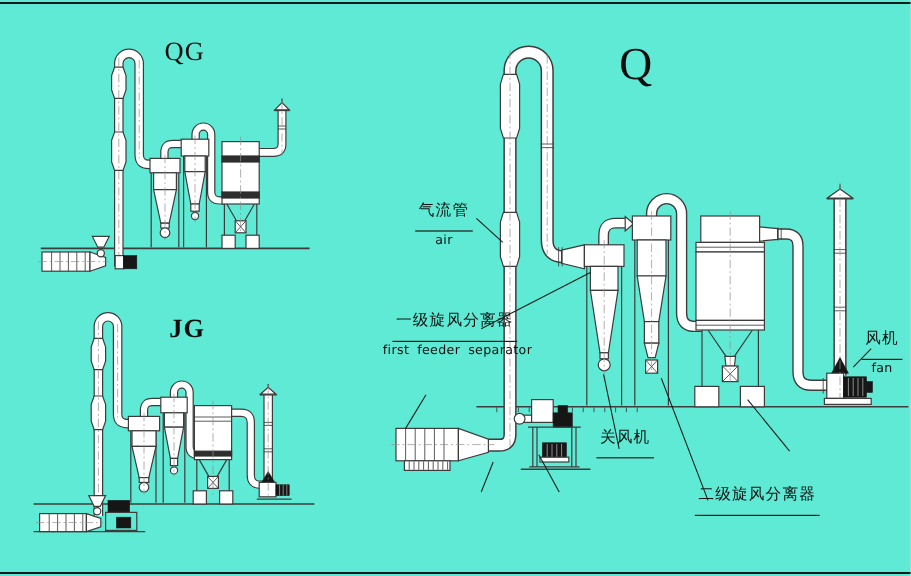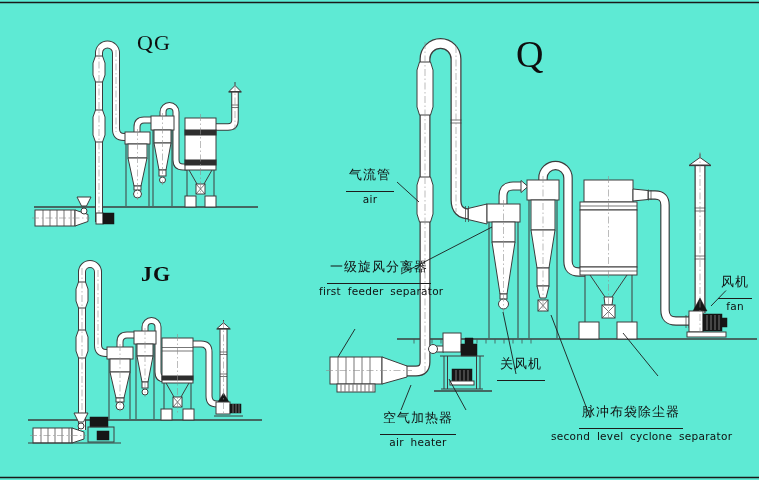--- a/index.html
+++ b/index.html
@@ -326,33 +326,28 @@
   <div class="zh">气流管</div>
   <div class="en">air</div>
 </div>
 
 <div class="callout" style="left:295px;top:257px;width:120px;margin-left:24px;">
   <div class="zh">一级旋风分离器</div>
   <div class="en">first feeder separator</div>
 </div>
 
 
-<div class="callout" style="left:373px;top:408px;width:90px;">
-  <div class="zh">空气加热器</div>
-  <div class="en">air heater</div>
-</div>
 
 
 <div class="callout" style="left:481px;top:354px;margin-left:16px;">
   <div class="zh">关风机</div>
 </div>
 
 <div class="callout" style="left:551px;top:402px;width:160px;">
-  <div class="zh">脉冲布袋除尘器</div>
-  <div class="en">second level cyclone separator</div>
+  <div class="zh">二级旋风分离器</div>
 </div>
 
 
 <div class="callout" style="left:718px;top:272px;">
   <div class="zh">风机</div>
   <div class="en">fan</div>
 </div>
 
 </div>
 

